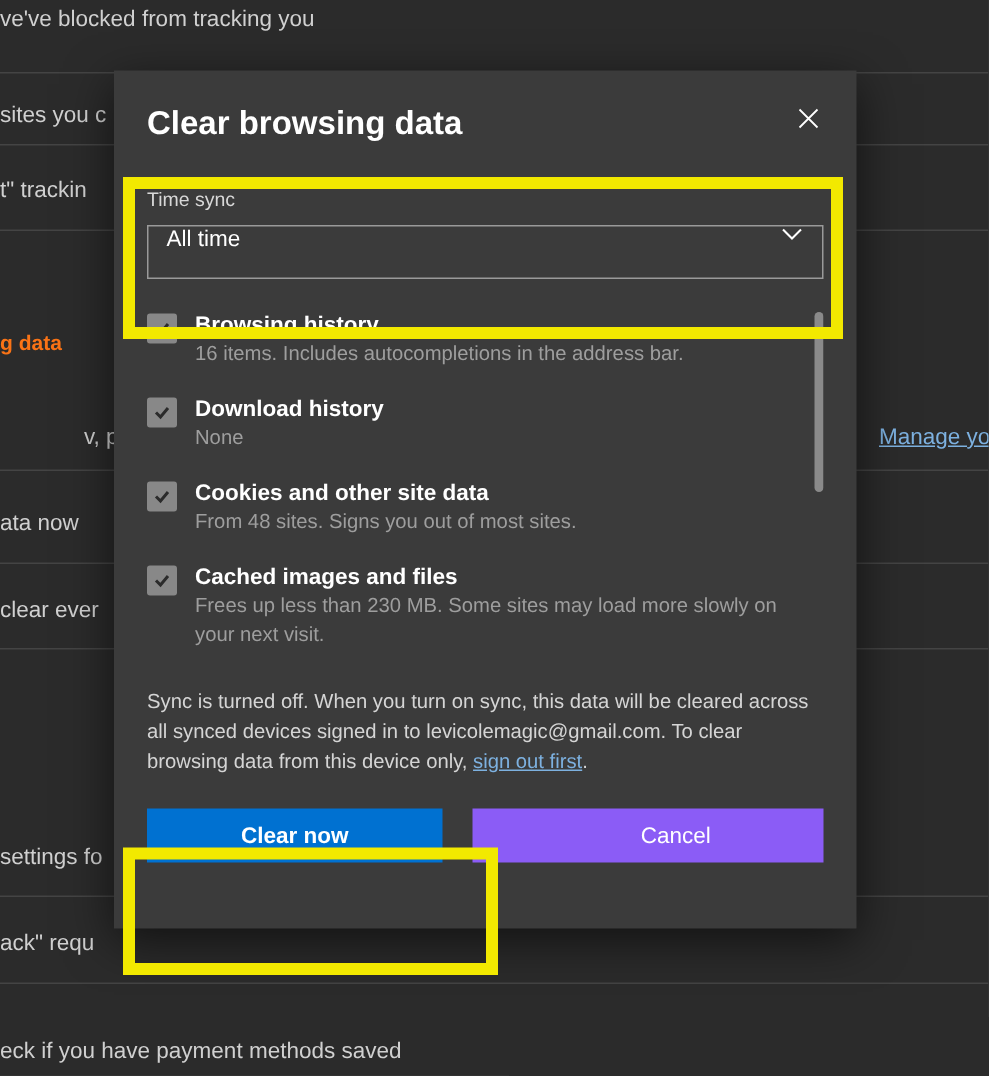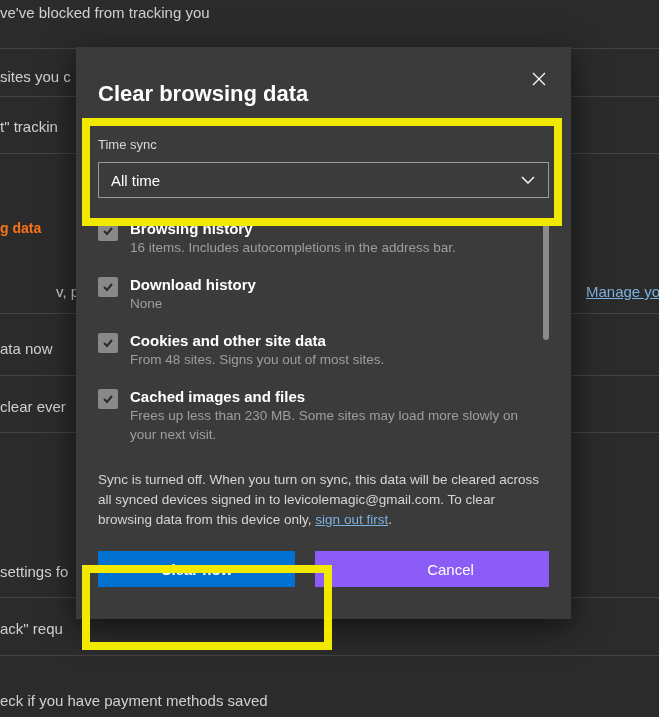--- a/index.html
+++ b/index.html
@@ -50,21 +50,20 @@
     width: 495px;
     height: 572px;
     background: #3b3b3b;
     box-shadow: 0 8px 30px rgba(0,0,0,0.6);
     padding: 22px 22px 18px 22px;
   }
   .dialog-title {
     font-size: 22px;
     font-weight: 600;
     margin-bottom: 2px;
-    margin-top: 12px;
   }
   .close-btn {
     position: absolute;
     right: 14px; top: 14px;
     width: 36px; height: 36px;
     display: flex; align-items: center; justify-content: center;
     cursor: pointer;
   }
   .close-btn svg { stroke: #fff; }
 
@@ -79,21 +78,21 @@
   .time-label {
     font-size: 13px;
     color: #d8d8d8;
     margin-top: 30px;
     margin-bottom: 10px;
   }
   .select {
     border: 1px solid #9a9a9a;
     height: 36px;
     display: flex;
-    align-items: center;
+    align-items: flex-start;
     justify-content: space-between;
     padding: 0 12px;
     font-size: 15px;
     color: #fff;
     cursor: pointer;
     margin-bottom: 22px;
   }
   .select svg { stroke: #fff; }
 
   .list {

